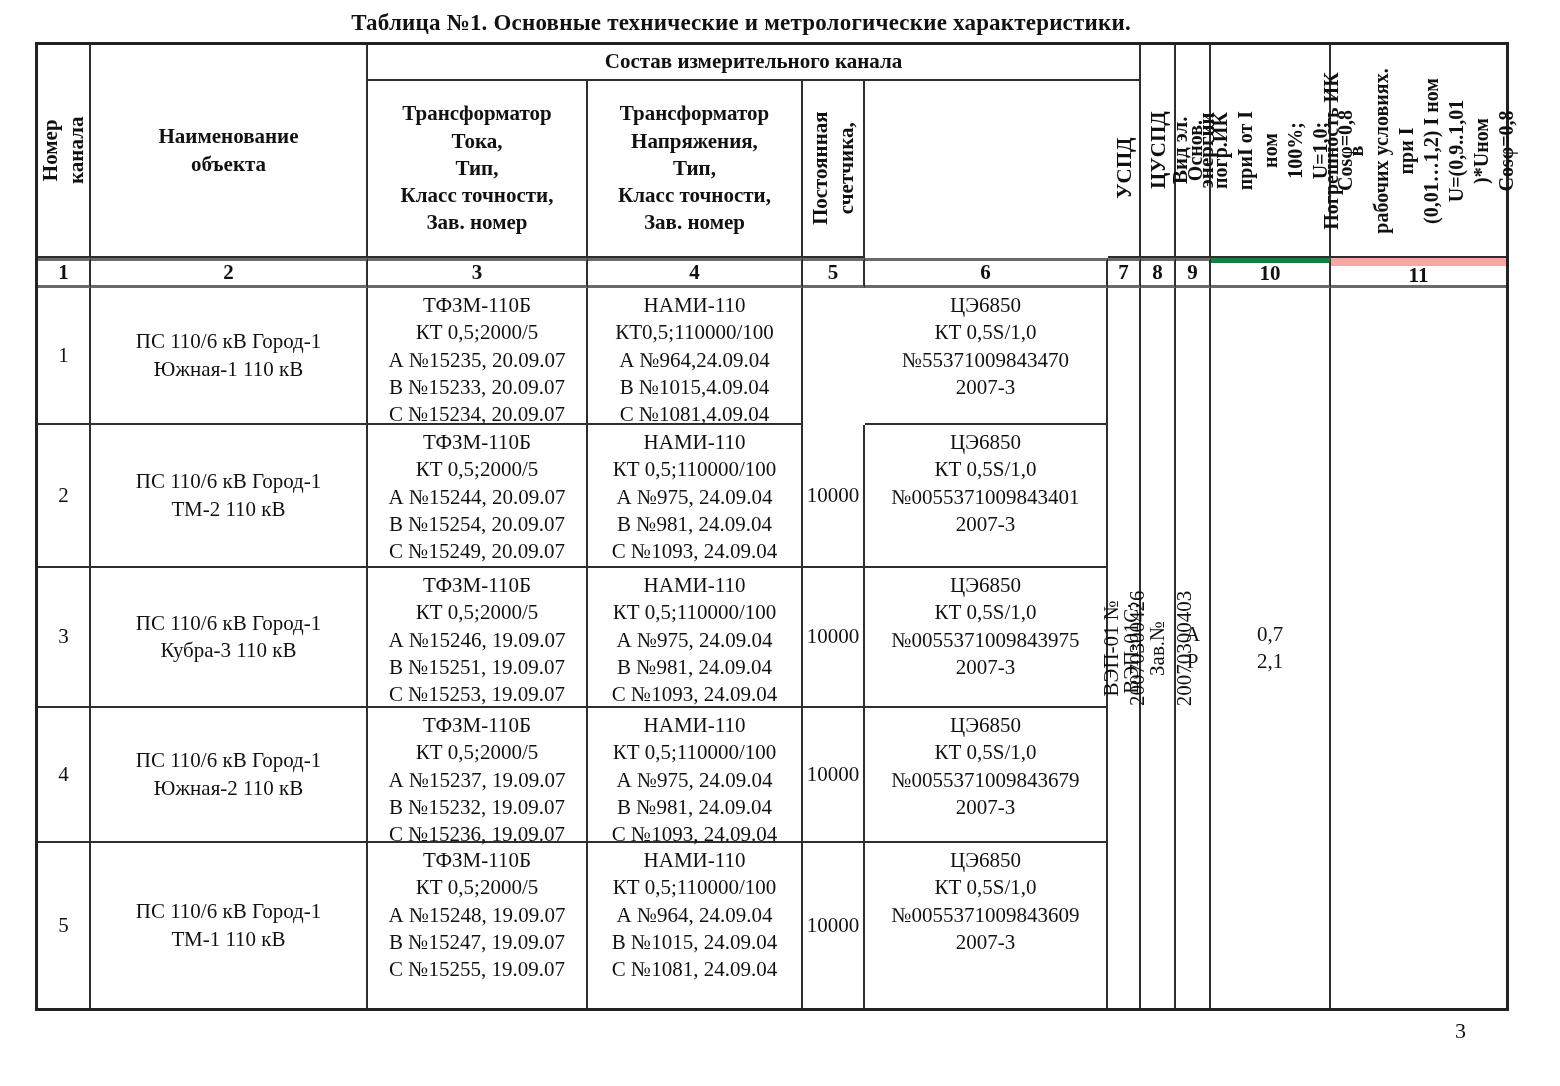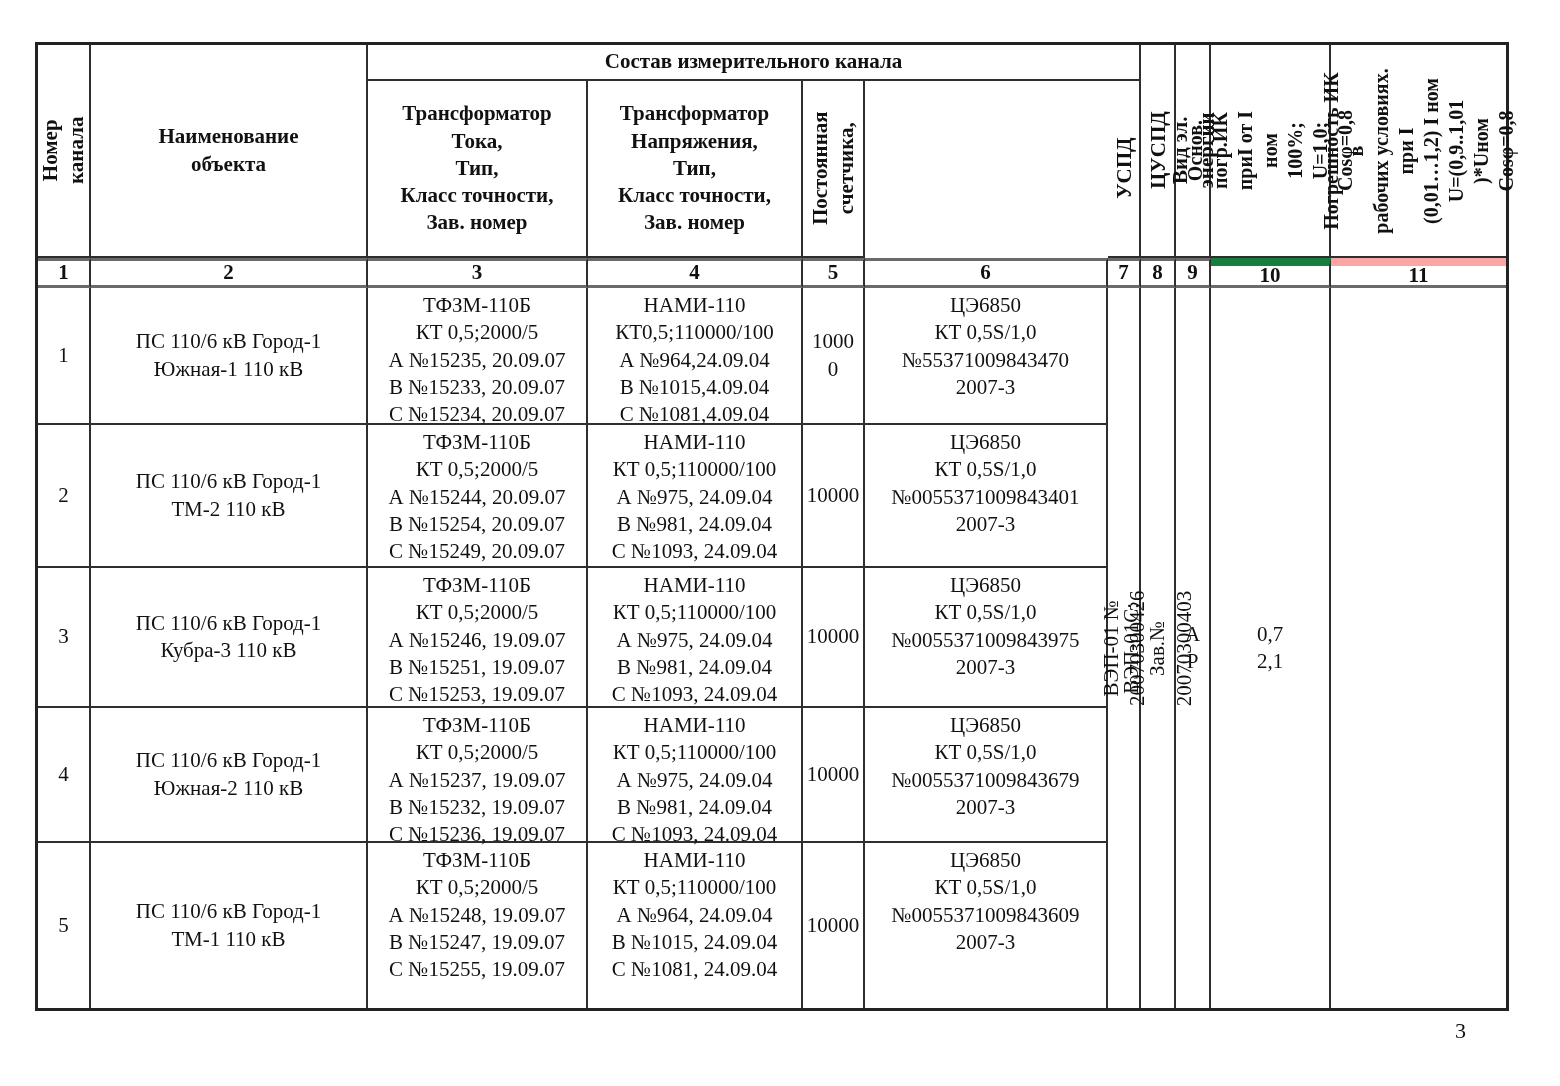--- a/index.html
+++ b/index.html
@@ -36,20 +36,21 @@
     transform:rotate(-90deg);
     white-space:pre-line;text-align:center;line-height:1.25;
   }
   .pageno{position:absolute;left:1455px;top:1018px;font-size:22px;}
 </style>
 </head>
 <body>
 
 <div class="page">
 
+  <div class="doc-title">Таблица №1. Основные технические и метрологические характеристики.</div>
 
   <div class="tbl">
 
     <div class="c b" style="grid-area:1/1/3/2">
       <div class="rot" style="width:205px">Номер канала</div>
     </div>
     <div class="c b" style="grid-area:1/2/3/3">Наименование
 объекта</div>
     <div class="c b" style="grid-area:1/3/2/8">Состав измерительного канала</div>
     <div class="c b" style="grid-area:2/3/3/4">Трансформатор
@@ -92,38 +93,36 @@
 
     <div class="c b hsep" style="grid-area:3/1/4/2;border-top:3px solid #6a6a6a">1</div>
     <div class="c b hsep" style="grid-area:3/2/4/3;border-top:3px solid #6a6a6a">2</div>
     <div class="c b hsep" style="grid-area:3/3/4/4;border-top:3px solid #6a6a6a">3</div>
     <div class="c b hsep" style="grid-area:3/4/4/5;border-top:3px solid #6a6a6a">4</div>
     <div class="c b hsep" style="grid-area:3/5/4/6;border-top:3px solid #6a6a6a">5</div>
     <div class="c b hsep" style="grid-area:3/6/4/7;border-top:3px solid #6a6a6a">6</div>
     <div class="c b hsep" style="grid-area:3/7/4/8;border-top:3px solid #6a6a6a">7</div>
     <div class="c b hsep" style="grid-area:3/8/4/9;border-top:3px solid #6a6a6a">8</div>
     <div class="c b hsep" style="grid-area:3/9/4/10;border-top:3px solid #6a6a6a">9</div>
-    <div class="c b hsep" style="grid-area:3/10/4/11;border-top:8px solid #15803d">10</div>
+    <div class="c b hsep" style="grid-area:3/10/4/11;border-top:5px solid #15803d">10</div>
     <div class="c b hsep noR" style="grid-area:3/11/4/12;border-top:8px solid #fca5a5">11</div>
 
     <div class="c" style="grid-area:4/1/5/2">1</div>
     <div class="c" style="grid-area:4/2/5/3">ПС 110/6 кВ Город-1
 Южная-1 110 кВ</div>
     <div class="c top" style="grid-area:4/3/5/4">ТФЗМ-110Б
 КТ 0,5;2000/5
 А №15235, 20.09.07
 В №15233, 20.09.07
 С №15234, 20.09.07</div>
     <div class="c top" style="grid-area:4/4/5/5">НАМИ-110
 КТ0,5;110000/100
 А №964,24.09.04
 В №1015,4.09.04
 С №1081,4.09.04</div>
-    <div class="c" style="grid-area:4/5/5/6">1000
-0</div>
     <div class="c top" style="grid-area:4/6/5/7">ЦЭ6850
 КТ 0,5S/1,0
 №55371009843470
 2007-3</div>
 
     <div class="c" style="grid-area:5/1/6/2">2</div>
     <div class="c" style="grid-area:5/2/6/3">ПС 110/6 кВ Город-1
 ТМ-2 110 кВ</div>
     <div class="c top" style="grid-area:5/3/6/4">ТФЗМ-110Б
 КТ 0,5;2000/5

